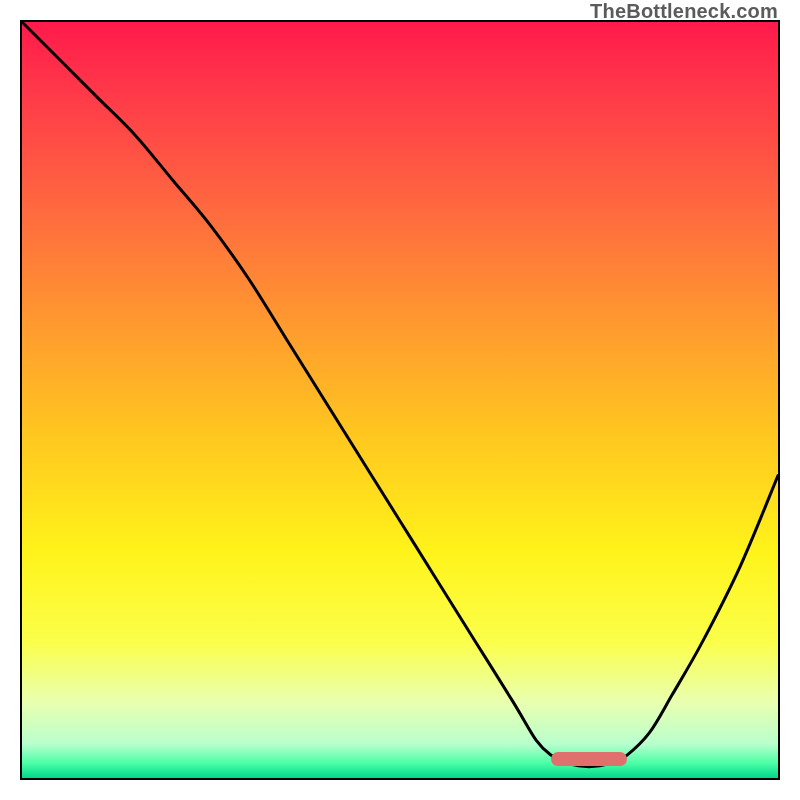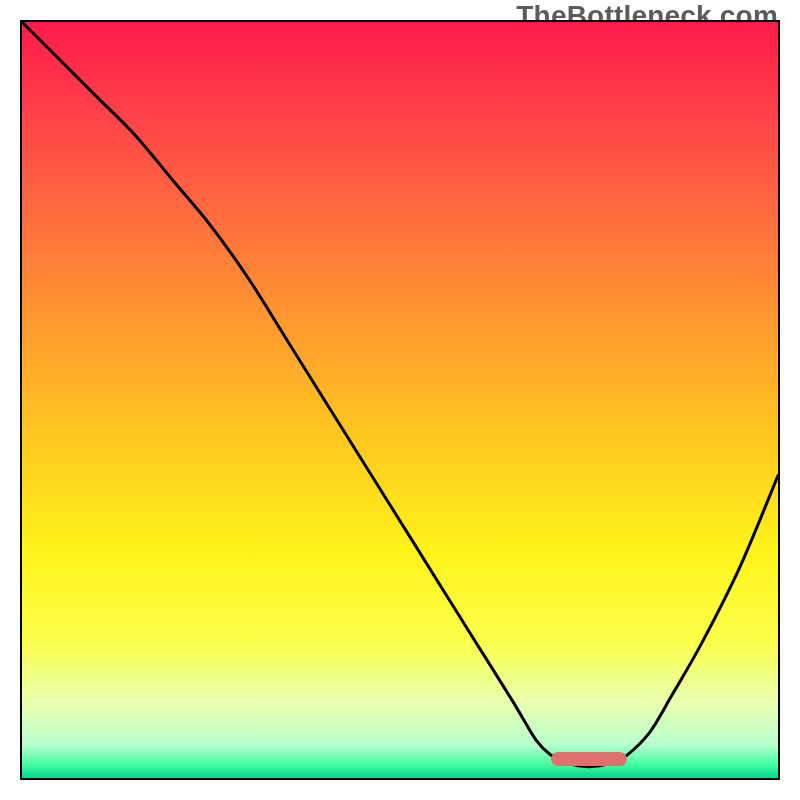--- a/index.html
+++ b/index.html
@@ -38,21 +38,21 @@
   }
   .marker {
     position: absolute;
     height: 14px;
     border-radius: 7px;
   }
   .watermark {
     position: absolute;
     top: 0px;
     right: 22px;
-    font-size: 28px;
+    font-size: 20px;
     font-weight: 600;
     color: #5b5b5b;
     letter-spacing: 0.2px;
   }
 </style>
 </head>
 <body>
 
 <div class="frame">
 

